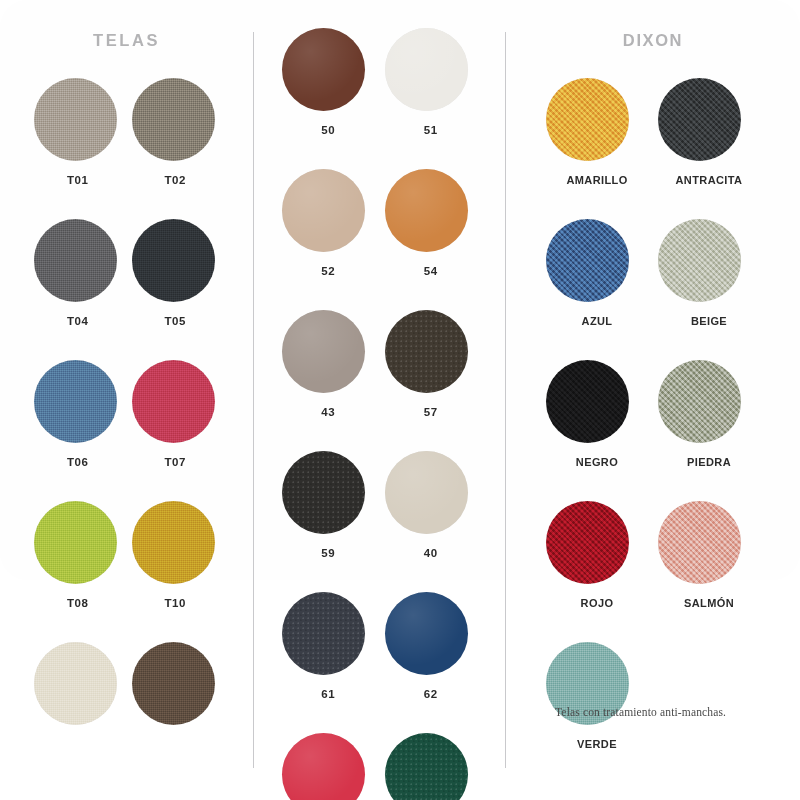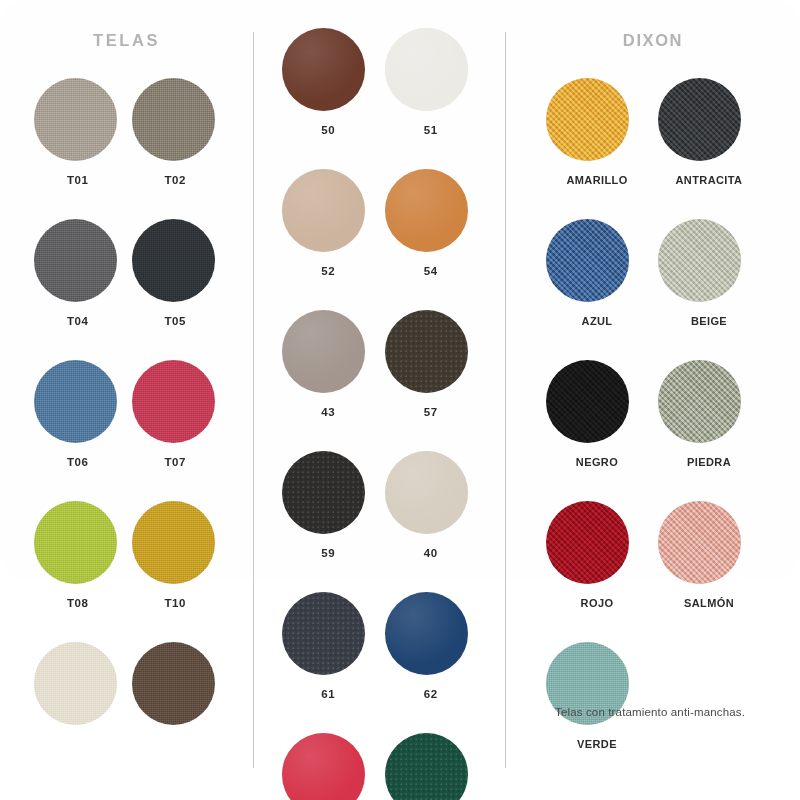--- a/index.html
+++ b/index.html
@@ -130,21 +130,21 @@
   .col-dixon .swatch-label { font-size: 11px; letter-spacing: 0.4px; }
 
   
   .footnote {
     position: absolute;
     left: 555px;
     top: 706px;
     font-size: 11.5px;
     color: #4a4a4a;
     letter-spacing: 0.15px;
-    font-family: Liberation Sans, sans-serif;
+    font-family: Liberation Serif, serif;
     white-space: nowrap;
   }
 </style>
 </head>
 <body>
 
 <div class="sheet">
 
   <div class="divider d1"></div>
   <div class="divider d2"></div>

